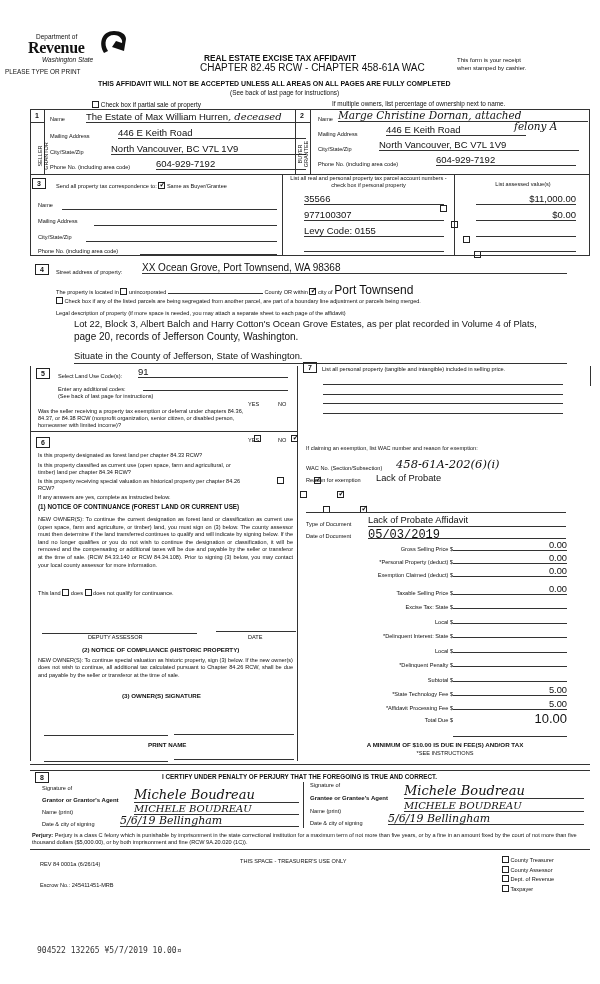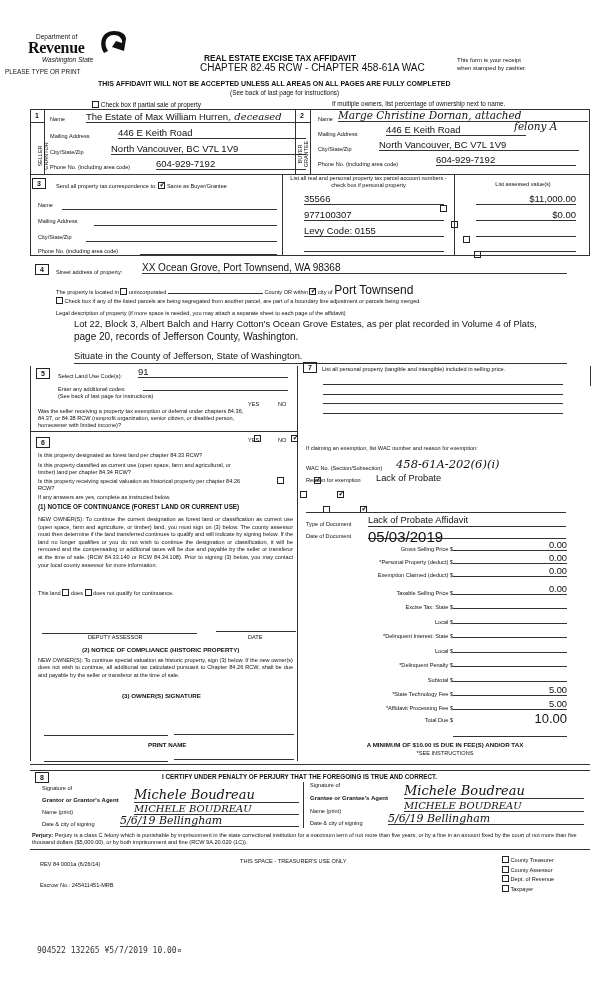--- a/index.html
+++ b/index.html
@@ -207,21 +207,21 @@
 <div class="abs line" style="left:323px;top:409px;width:240px;height:5px;"></div>
 <div class="abs tiny" style="left:306px;top:445px;">If claiming an exemption, list WAC number and reason for exemption:</div>
 <div class="abs tiny" style="left:306px;top:465px;">WAC No. (Section/Subsection)</div>
 <div class="abs hand" style="left:396px;top:457px;font-size:11.5px;">458-61A-202(6)(i)</div>
 <div class="abs tiny" style="left:306px;top:477px;">Reason for exemption</div>
 <div class="abs" style="left:376px;top:473px;font-size:9.3px;">Lack of Probate</div>
 <div class="hline" style="left:306px;top:512px;width:260px;"></div>
 <div class="abs tiny" style="left:306px;top:521px;">Type of Document</div>
 <div class="abs line" style="left:368px;top:515px;width:198px;height:12px;font-size:9.3px;">Lack of Probate Affidavit</div>
 <div class="abs tiny" style="left:306px;top:533px;">Date of Document</div>
-<div class="abs line" style="left:368px;top:528px;width:198px;height:11px;font-size:15px;">05/03/2019</div>
+<div class="abs line" style="left:368px;top:528px;width:198px;height:11px;font-size:12px;font-family:Liberation Mono, monospace;">05/03/2019</div>
 
 <div>
   <div class="abs tiny right" style="left:300px;top:546px;width:153px;">Gross Selling Price $</div>
   <div class="abs line right" style="left:453px;top:540px;width:114px;height:11px;font-size:9.3px;">0.00</div>
   <div class="abs tiny right" style="left:300px;top:559px;width:153px;">*Personal Property (deduct) $</div>
   <div class="abs line right" style="left:453px;top:553px;width:114px;height:11px;font-size:9.3px;">0.00</div>
   <div class="abs tiny right" style="left:300px;top:572px;width:153px;">Exemption Claimed (deduct) $</div>
   <div class="abs line right" style="left:453px;top:566px;width:114px;height:11px;font-size:9.3px;">0.00</div>
   <div class="abs tiny right" style="left:300px;top:590px;width:153px;">Taxable Selling Price $</div>
   <div class="abs line right" style="left:453px;top:584px;width:114px;height:11px;font-size:9.3px;">0.00</div>

